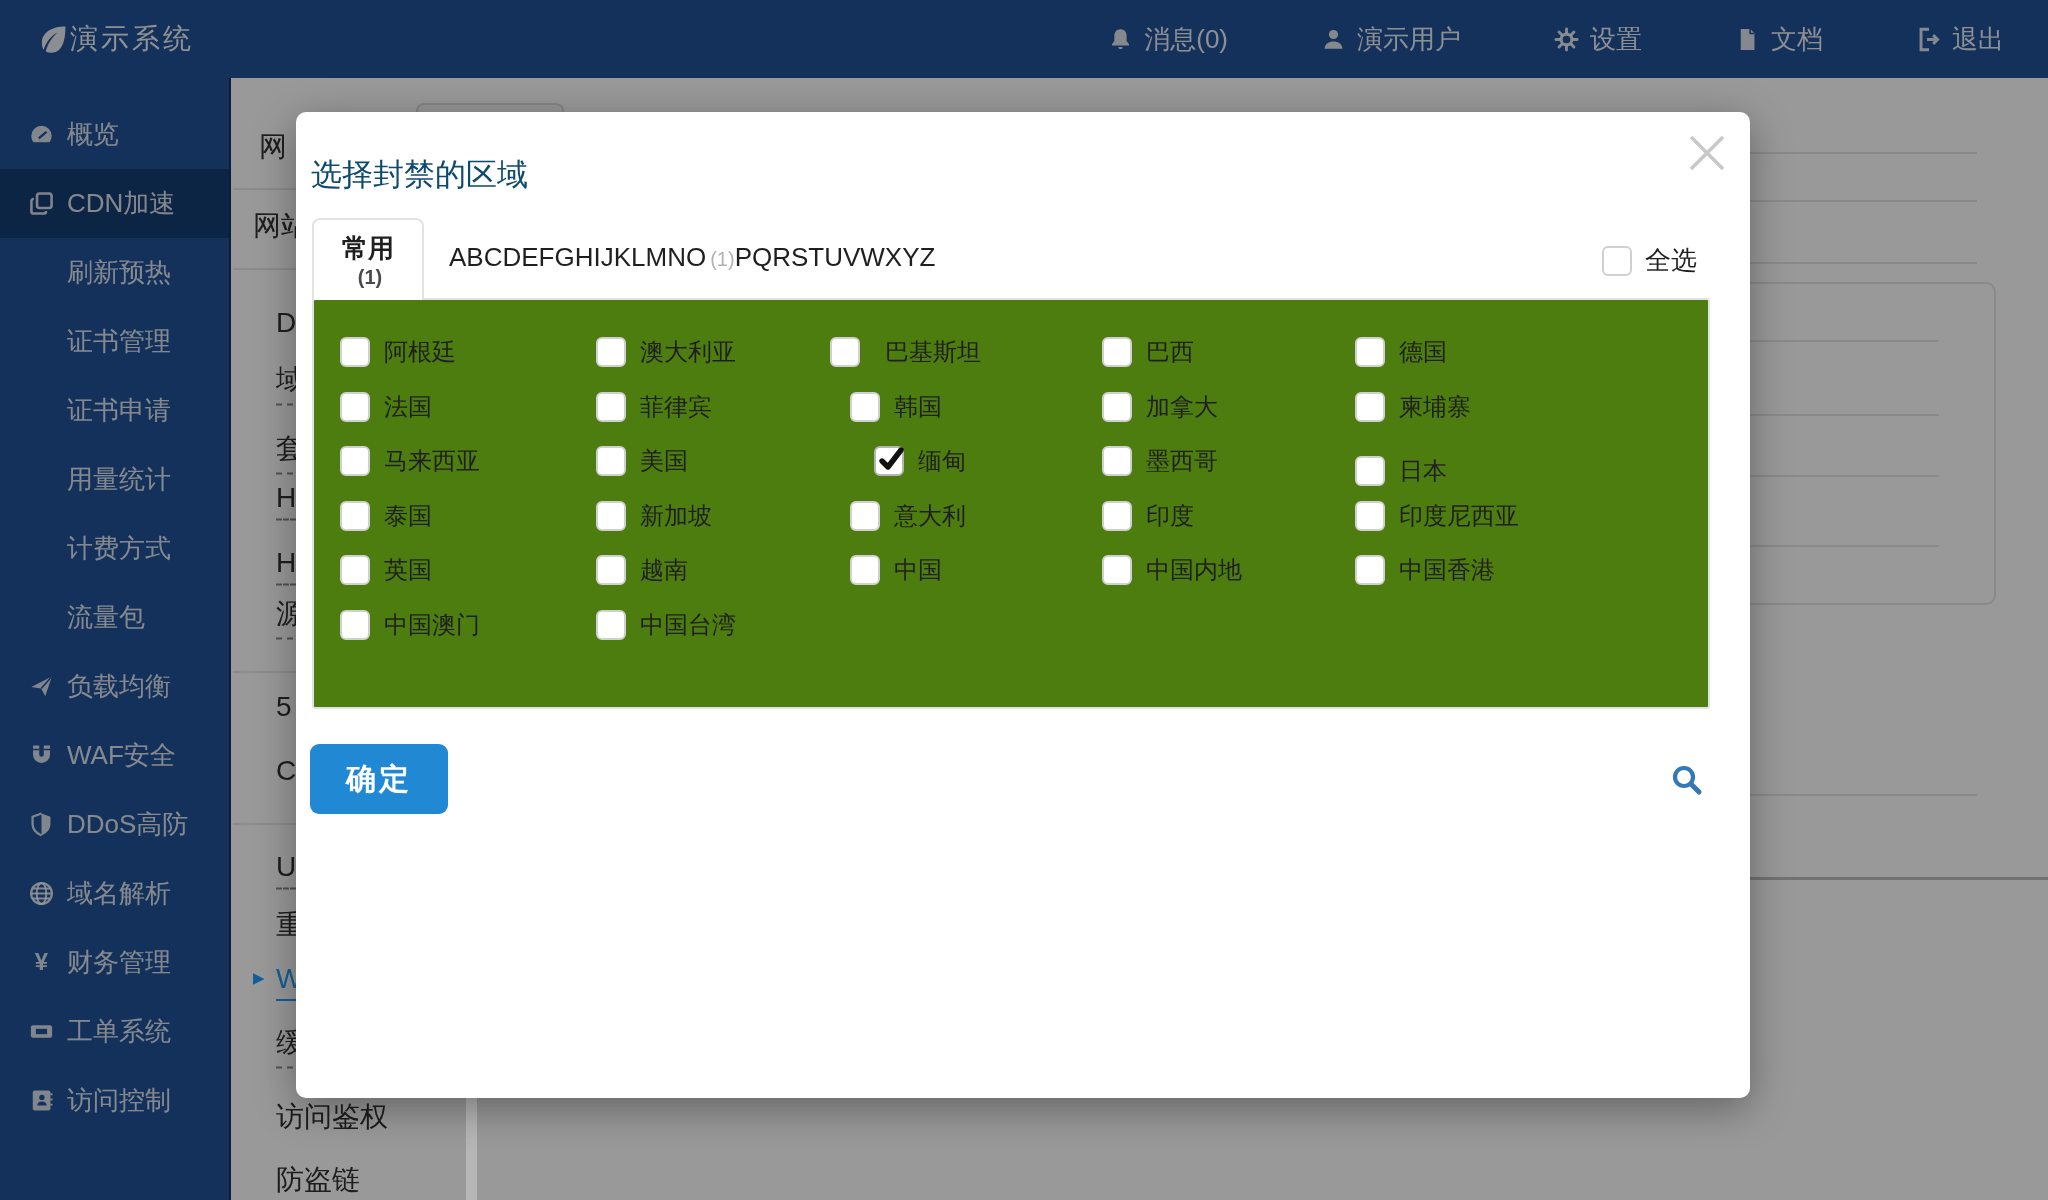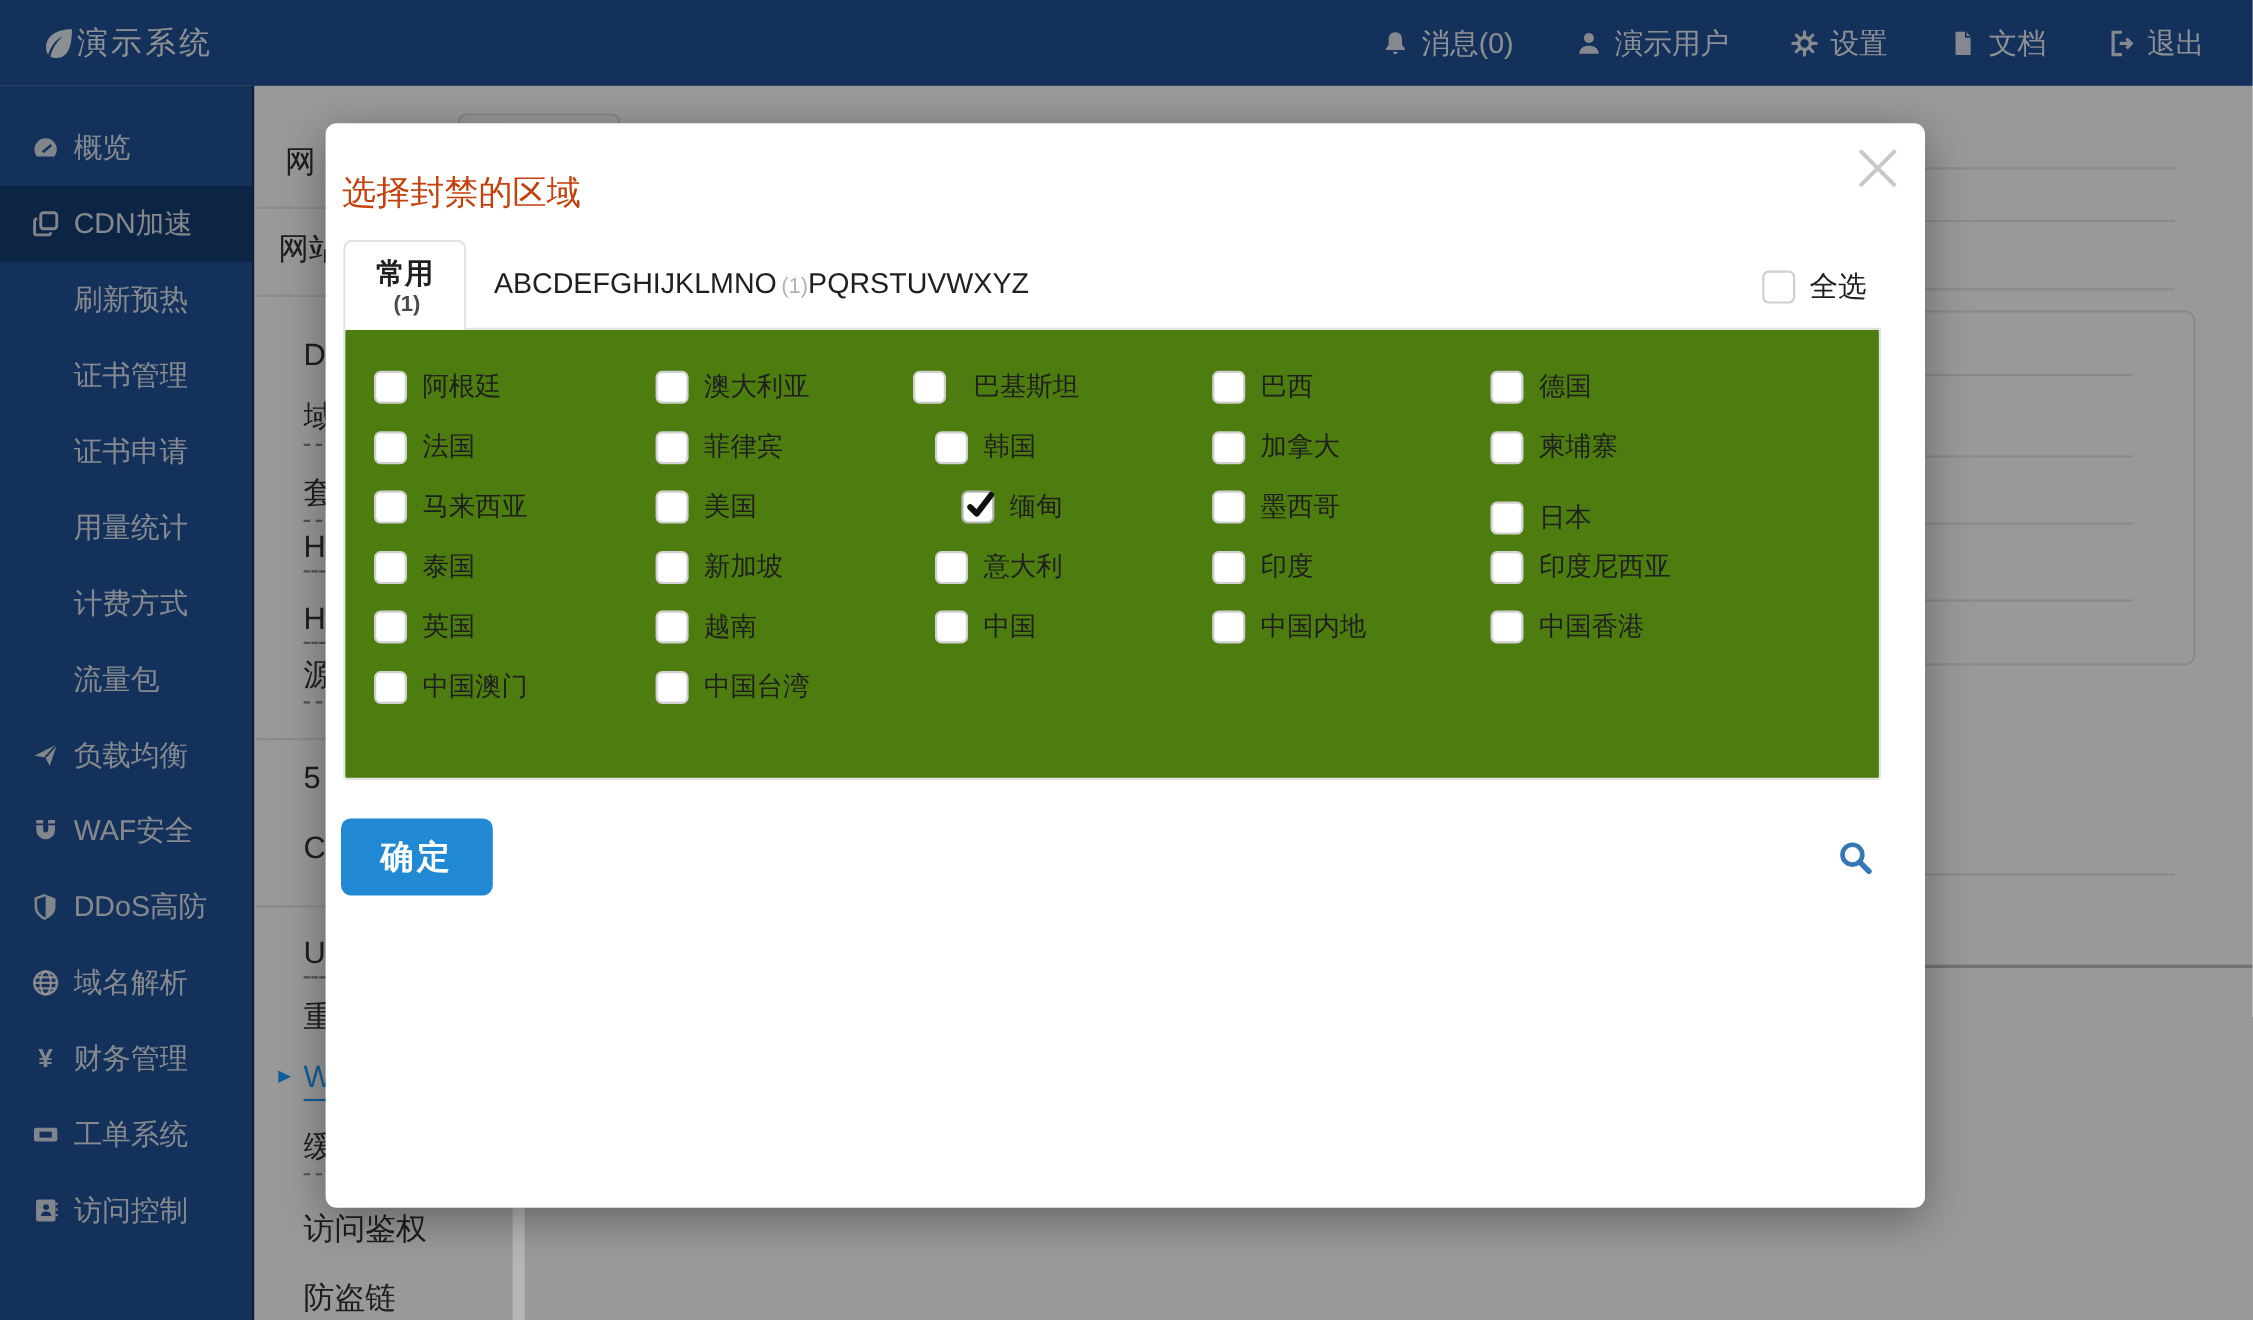--- a/index.html
+++ b/index.html
@@ -4,21 +4,21 @@
 <style>
   html,body{margin:0;padding:0;background:#777;}
   #stage{position:relative;width:2048px;height:1200px;overflow:hidden;
          font-family:"Liberation Sans","DejaVu Sans",sans-serif;background:#fff;}
   
   #topbar{position:absolute;left:0;top:0;width:2048px;height:78px;background:#215396;
           display:flex;align-items:center;justify-content:space-between;z-index:2;}
   .brand{display:flex;align-items:center;margin-left:36px;color:rgba(255,255,255,.92);
          font-size:28px;letter-spacing:3px;}
   .brand .icon{width:34px;height:34px;color:#e8eef6;}
-  #hnav{display:flex;align-items:center;gap:55px;margin-right:44px;}
+  #hnav{display:flex;align-items:center;gap:92px;margin-right:44px;}
   .hnav-item{display:flex;align-items:center;gap:10px;color:rgba(255,255,255,.9);
              font-size:26px;cursor:pointer;}
   .hnav-item .icon{width:27px;height:27px;color:rgba(255,255,255,.85);}
   #sidebar{position:absolute;left:0;top:78px;width:231px;height:1122px;background:#215396;
            border-right:2px solid #143065;z-index:2;padding-top:22px;box-sizing:border-box;}
   .side-item{position:relative;height:69px;display:flex;align-items:center;cursor:pointer;
              color:rgba(255,255,255,.85);font-size:26px;}
   .side-item .icon{position:absolute;left:28px;width:27px;height:27px;color:rgba(255,255,255,.82);}
   .side-item .slabel{margin-left:67px;white-space:nowrap;}
   .side-item.active{background:#173E73;}
@@ -35,21 +35,21 @@
   .bg-box{position:absolute;border:2px solid #e6e6e6;border-radius:10px;}
   .bg-sliver{position:absolute;border:2px solid #dedede;border-bottom:none;
              border-radius:8px 8px 0 0;background:#fafafa;}
   
   #overlay{position:absolute;inset:0;background:rgba(0,0,0,0.4);z-index:10;}
   #scroll-thumb{position:absolute;left:466px;top:1098px;width:11px;height:102px;
                 background:#b6b6b6;z-index:15;}
   
   #modal{position:absolute;left:296px;top:112px;width:1454px;height:986px;background:#fff;
          border-radius:10px;box-shadow:0 10px 40px rgba(0,0,0,.35);z-index:20;}
-  #modal-title{position:absolute;left:15px;top:42px;font-size:31px;color:#c2410c;}
+  #modal-title{position:absolute;left:15px;top:42px;font-size:31px;color:#0c4a6e;}
   #modal-close{position:absolute;left:1386px;top:16px;width:50px;height:50px;cursor:pointer;
                color:#c8c8c8;}
   #modal-close svg{width:100%;height:100%;}
   #tab-row{position:absolute;left:16px;top:106px;height:82px;display:flex;align-items:stretch;}
   .tab-active{display:flex;align-items:center;justify-content:center;width:112px;
               border:2px solid #e2e2e2;border-bottom:none;border-radius:8px 8px 0 0;
               background:#fff;position:relative;z-index:2;font-size:26px;font-weight:bold;
               color:#1f1f1f;cursor:pointer;box-sizing:border-box;flex-direction:column;}
   .tab{font-size:26px;color:#1f1f1f;line-height:78px;cursor:pointer;white-space:nowrap;}
   .tab-active + .tab{margin-left:25px;}

